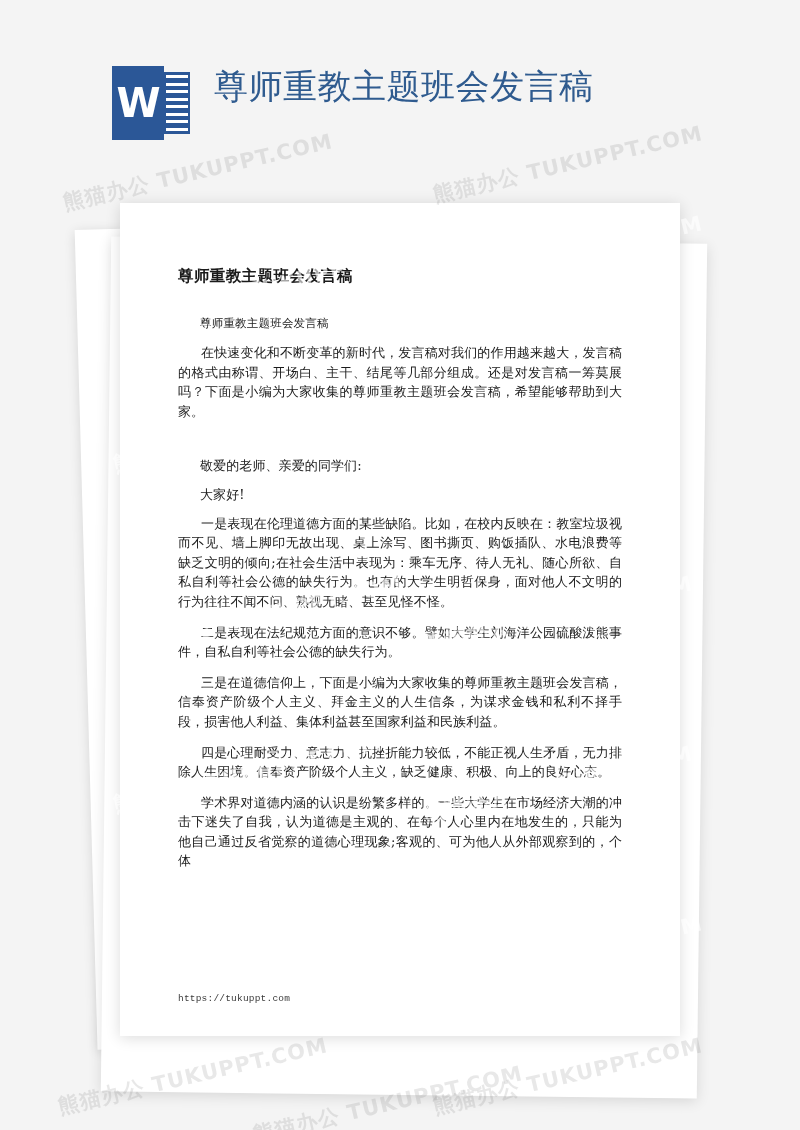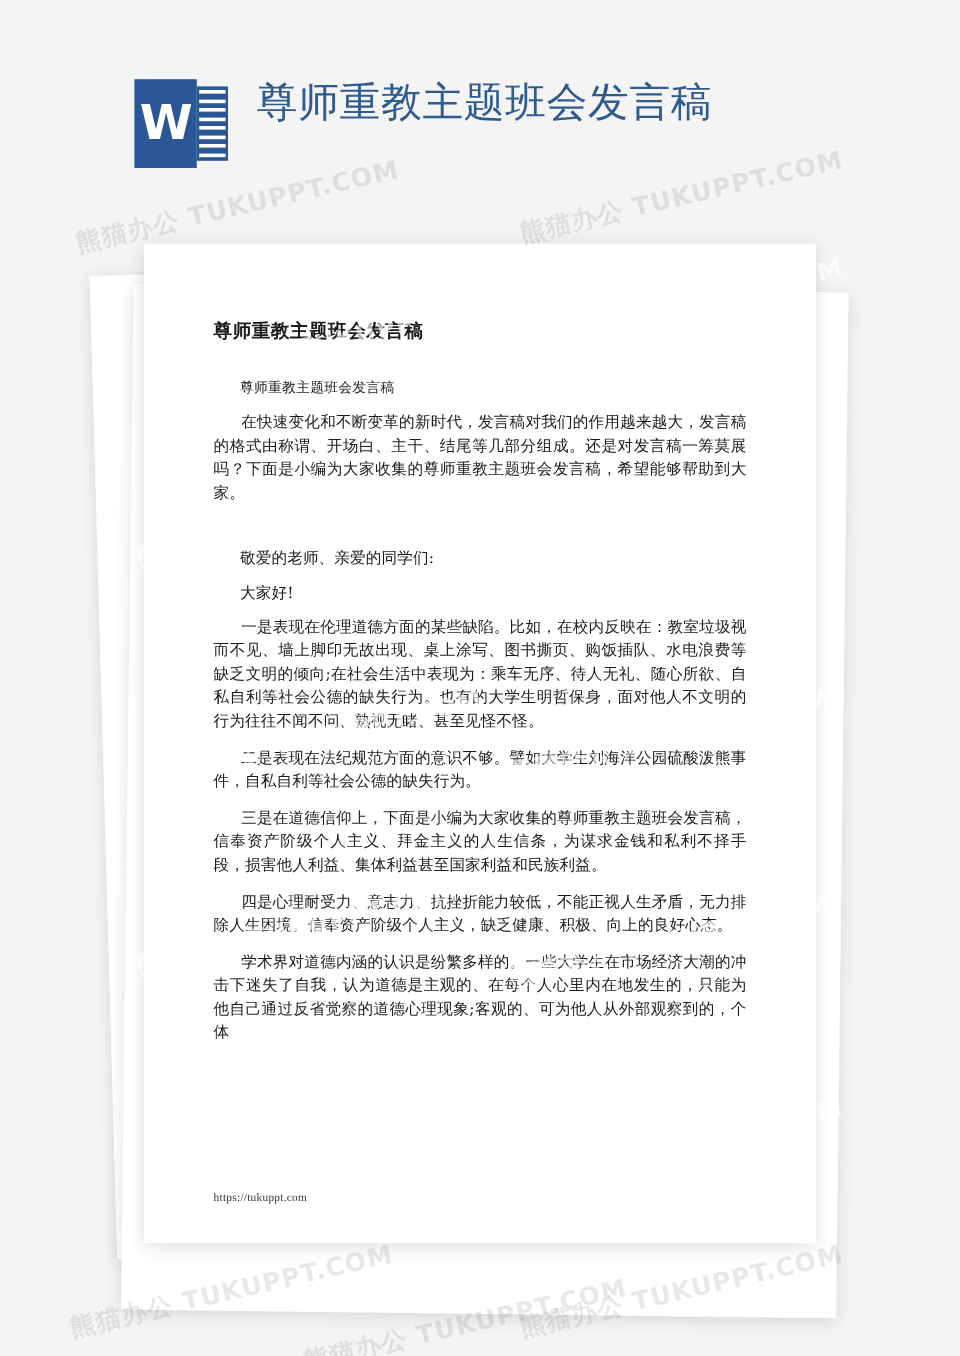--- a/index.html
+++ b/index.html
@@ -170,21 +170,21 @@
     padding-left: 22px;
   }
   .doc-p.tight {
     margin-bottom: 9px;
   }
   .gap-lg { height: 24px; }
   .doc-footer {
     position: absolute;
     left: 58px;
     bottom: 32px;
-    font-family: Liberation Serif, serif;
+    font-family: Liberation Mono, monospace;
     font-size: 9.5px;
     color: #3a3a3a;
     letter-spacing: 0.2px;
   }
 
   
   .wm-layer {
     position: absolute;
     left: 0;
     top: 0;

